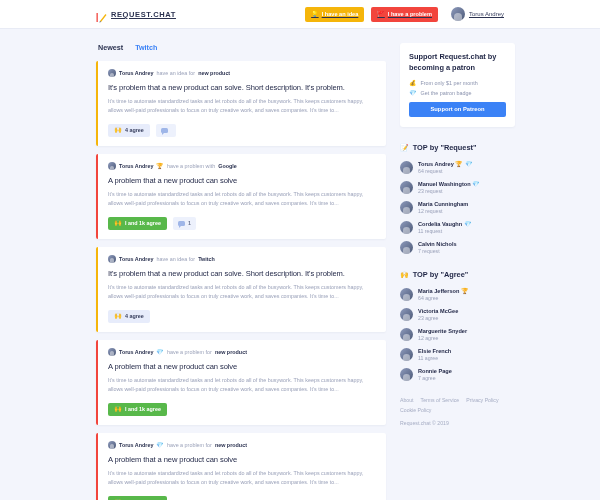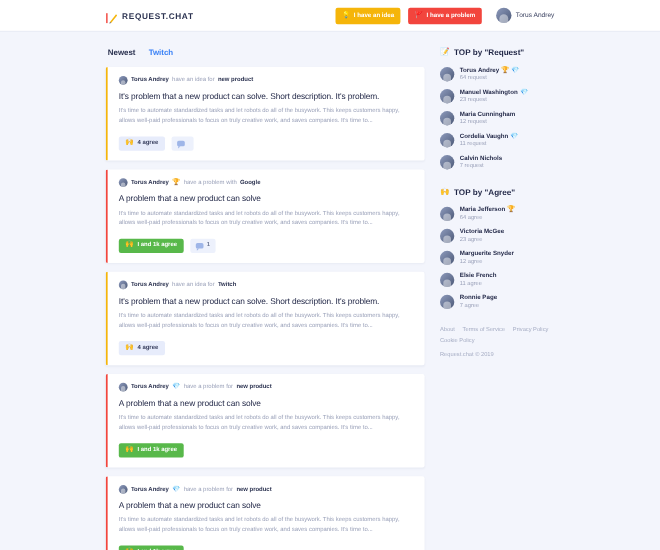--- a/index.html
+++ b/index.html
@@ -13,20 +13,21 @@
 
   
   .header {
     height: 29px;
     background: #ffffff;
     border-bottom: 1px solid #e8ebf5;
     display: flex;
     align-items: center;
     padding: 0 96px;
     position: relative;
+    text-decoration: underline;
   }
   .logo { display: flex; align-items: center; gap: 4px; }
   .logo-mark {
     width: 11px; height: 11px;
     position: relative;
   }
   .logo-text {
     font-size: 7.5px;
     font-weight: bold;
     letter-spacing: 0.6px;
@@ -402,20 +403,32 @@
          <span>I and 1k agree</span>
        </button>
 
      </div>
         </div>
       </div>
   </div>
 
   <div class="side">
 
+    <div class="patron-card">
+      <div class="patron-title">Support Request.chat by becoming a patron</div>
+      <div class="patron-row">
+        <span class="g">💰</span>
+        <span>From only $1 per month</span>
+      </div>
+      <div class="patron-row">
+        <span class="g">💎</span>
+        <span>Get the patron badge</span>
+      </div>
+      <button class="patron-btn">Support on Patreon</button>
+    </div>
 
     <div class="side-heading">
       <span class="g">📝</span>
       <span>TOP by "Request"</span>
     </div>
     <div class="rank-list" id="top-request-list">
         <div class="rank-item">
           <span class="avatar a13"></span>
        <span>
          <span class="rank-name">Torus Andrey<span class="g">🏆</span><span class="g">💎</span></span>

